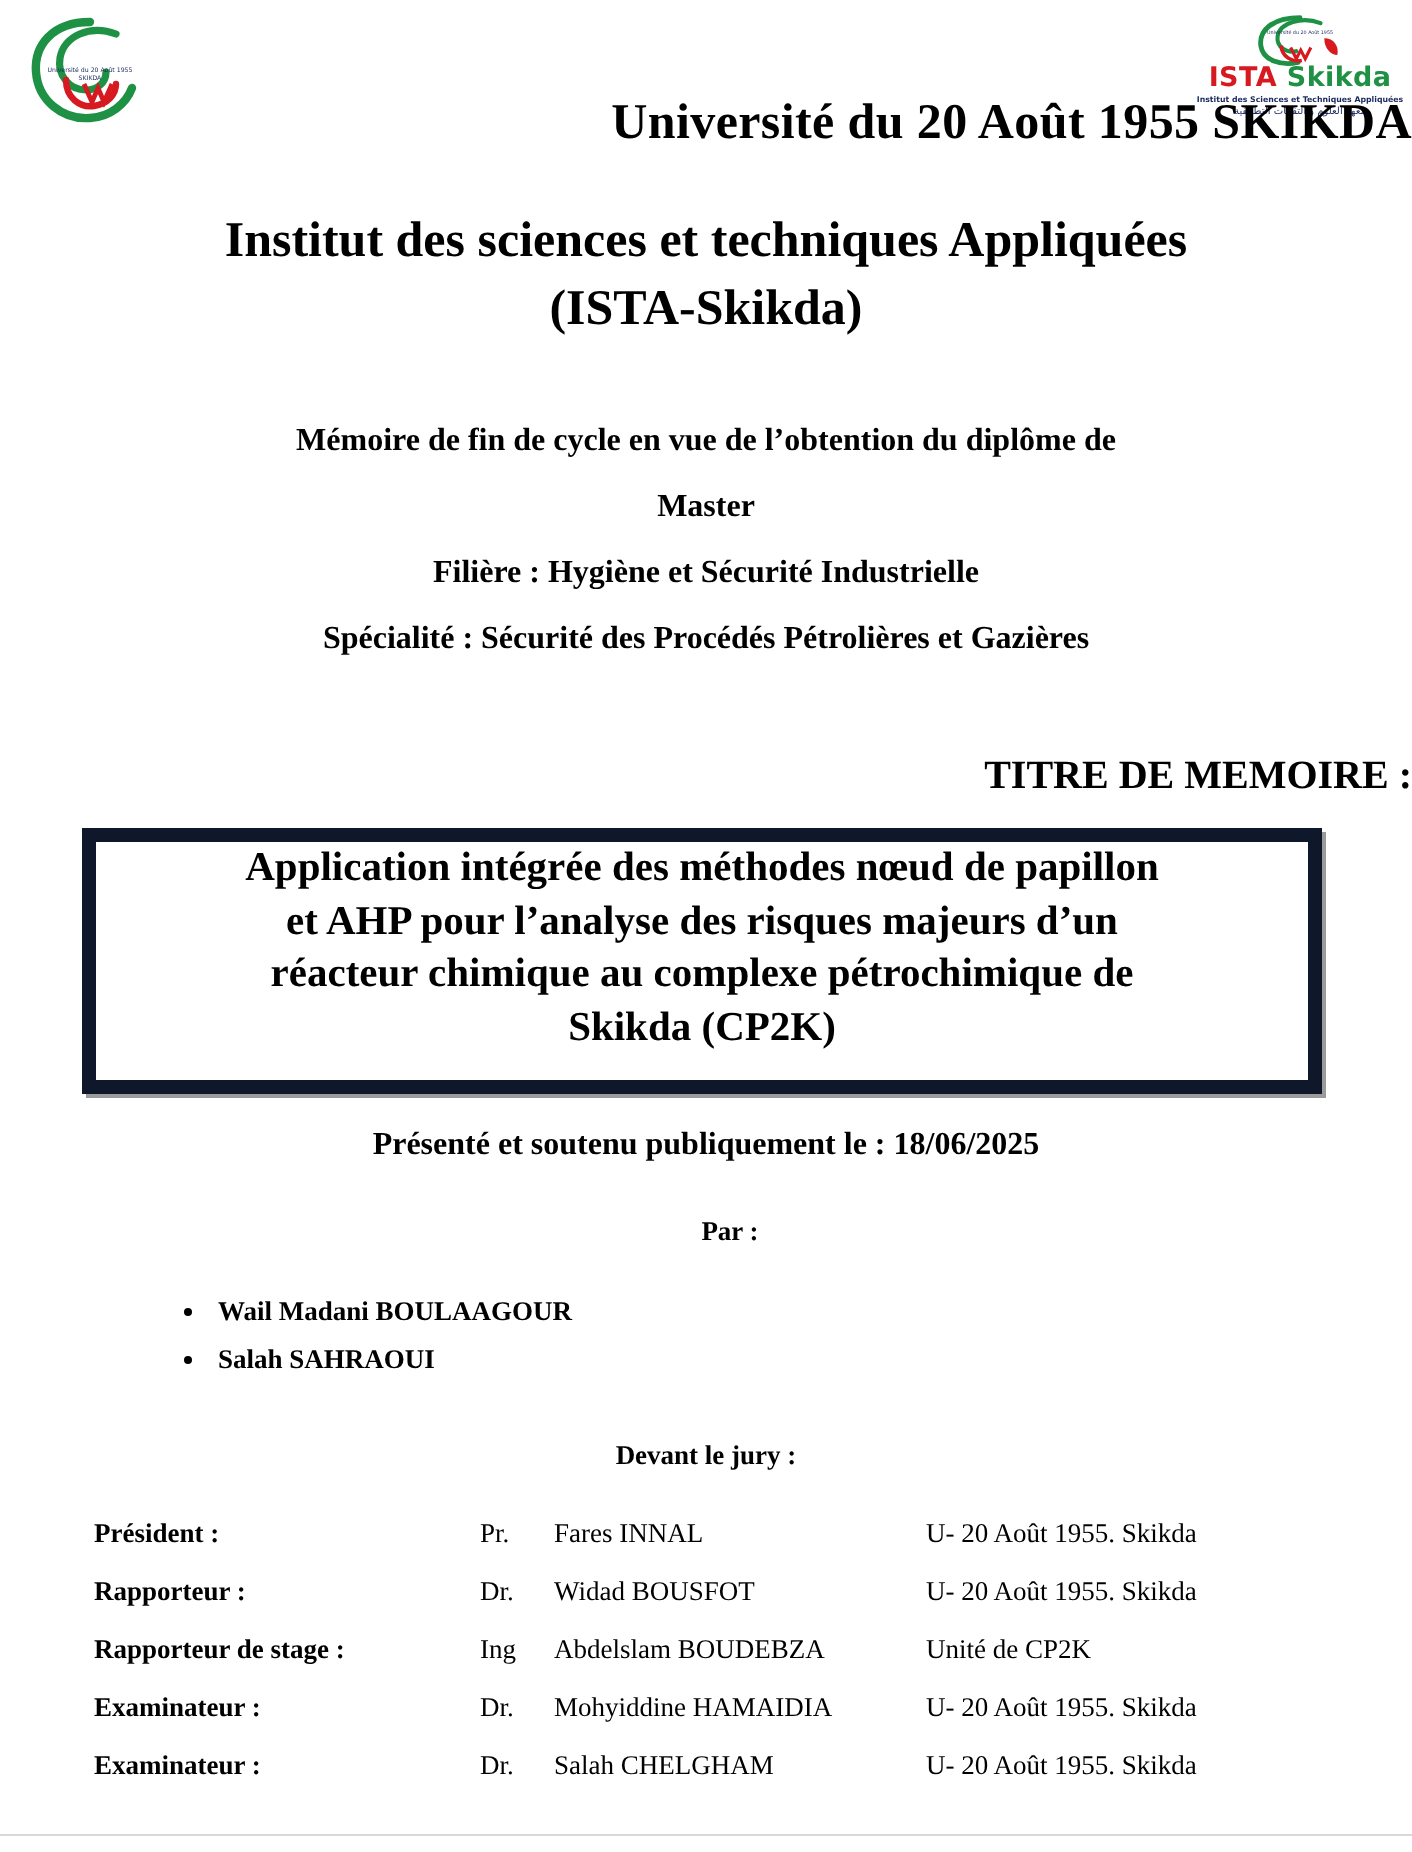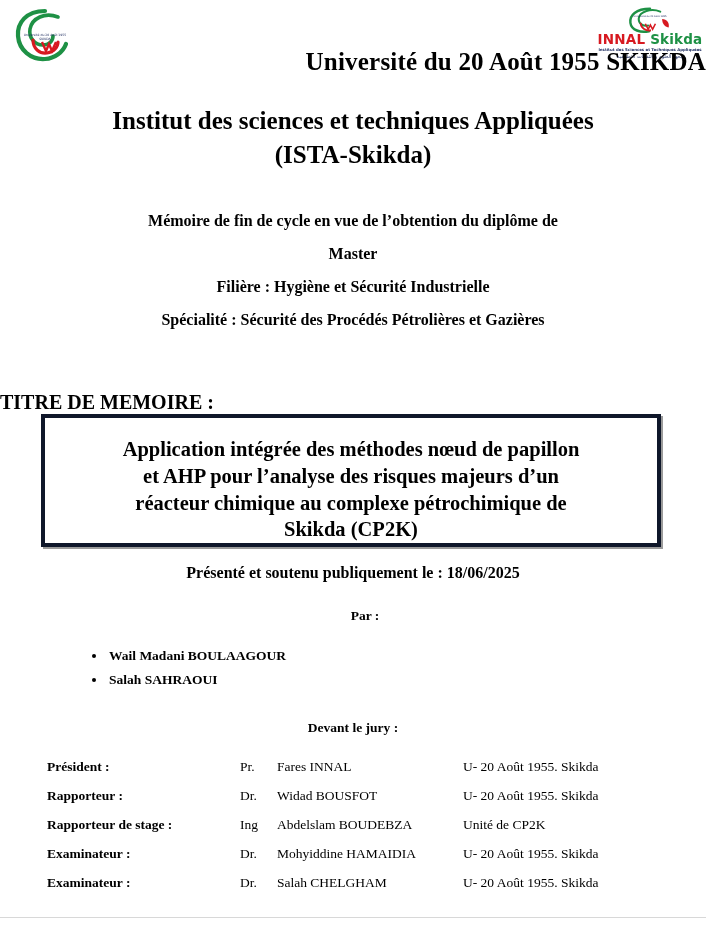--- a/index.html
+++ b/index.html
@@ -106,36 +106,35 @@
   }
   .diplome div { margin-bottom: 17px; }
   .diplome div:last-child { margin-bottom: 0; }
 
   
   .titre-label {
     position: absolute;
     left: 0;
     top: 377px;
     width: 706px;
-    text-align: left;
+    text-align: right;
     font-size: 20px;
     font-weight: bold;
-    margin-top: 14px;
   }
   .titre-box {
     position: absolute;
     left: 41px;
     top: 414px;
     width: 620px;
     height: 133px;
-    border: 4px solid #0f172a;
+    border: 7px solid #0f172a;
     box-shadow: 2px 2px 0 0 #9b9b9b;
     box-sizing: border-box;
     display: flex;
-    align-items: flex-end;
+    align-items: flex-start;
     justify-content: center;
   }
   .titre-text {
     text-align: center;
     font-size: 20.5px;
     font-weight: bold;
     line-height: 1.3;
     padding: 0 8px;
   }
 
@@ -228,21 +227,21 @@
   <div class="logo-right">
     <svg class="ista-swirl" viewBox="0 0 70 30" width="70" height="28" aria-hidden="true">
       <path d="M35 3 C20 3 13 10 14 18 C15 26 25 29 34 27" fill="none" stroke="#1e9145" stroke-width="2.6" stroke-linecap="round"></path>
       <path d="M46 6 C36 2 24 6 23 13 C22.2 19 28 22 33 21" fill="none" stroke="#1e9145" stroke-width="2.2" stroke-linecap="round"></path>
       <path d="M25 18 C25 24 31 27 36 26" fill="none" stroke="#d71920" stroke-width="2"></path>
       <path d="M30 19 l3 6 2.4-4.6 2.4 4.6 3-6" fill="none" stroke="#d71920" stroke-width="1.7"></path>
       <path d="M48 14 C53 14 56 18 55 23 C52 23 48 20 48 14 Z" fill="#d71920"></path>
       <text x="35" y="12" text-anchor="middle" font-family="DejaVu Sans, sans-serif" font-size="2.6" fill="#1b2a5e">Université du 20 Août 1955</text>
     </svg>
     <div class="ista-wordmark">
-      <span class="ista-word-red">INNAL</span><span>&nbsp;</span><span class="ista-word-grn">Skikda</span>
+      <span class="ista-word-red">ISTA</span><span>&nbsp;</span><span class="ista-word-grn">Skikda</span>
     </div>
     <div class="ista-sub">Institut des Sciences et Techniques Appliquées</div>
     <div class="ista-ar">معهد العلوم و التقنيات التطبيقية</div>
   </div>
 
   <div class="univ-title">Université du 20 Août 1955 SKIKDA</div>
 
   <div class="inst-title">
     <div>Institut des sciences et techniques Appliquées</div>
     <div>(ISTA-Skikda)</div>

